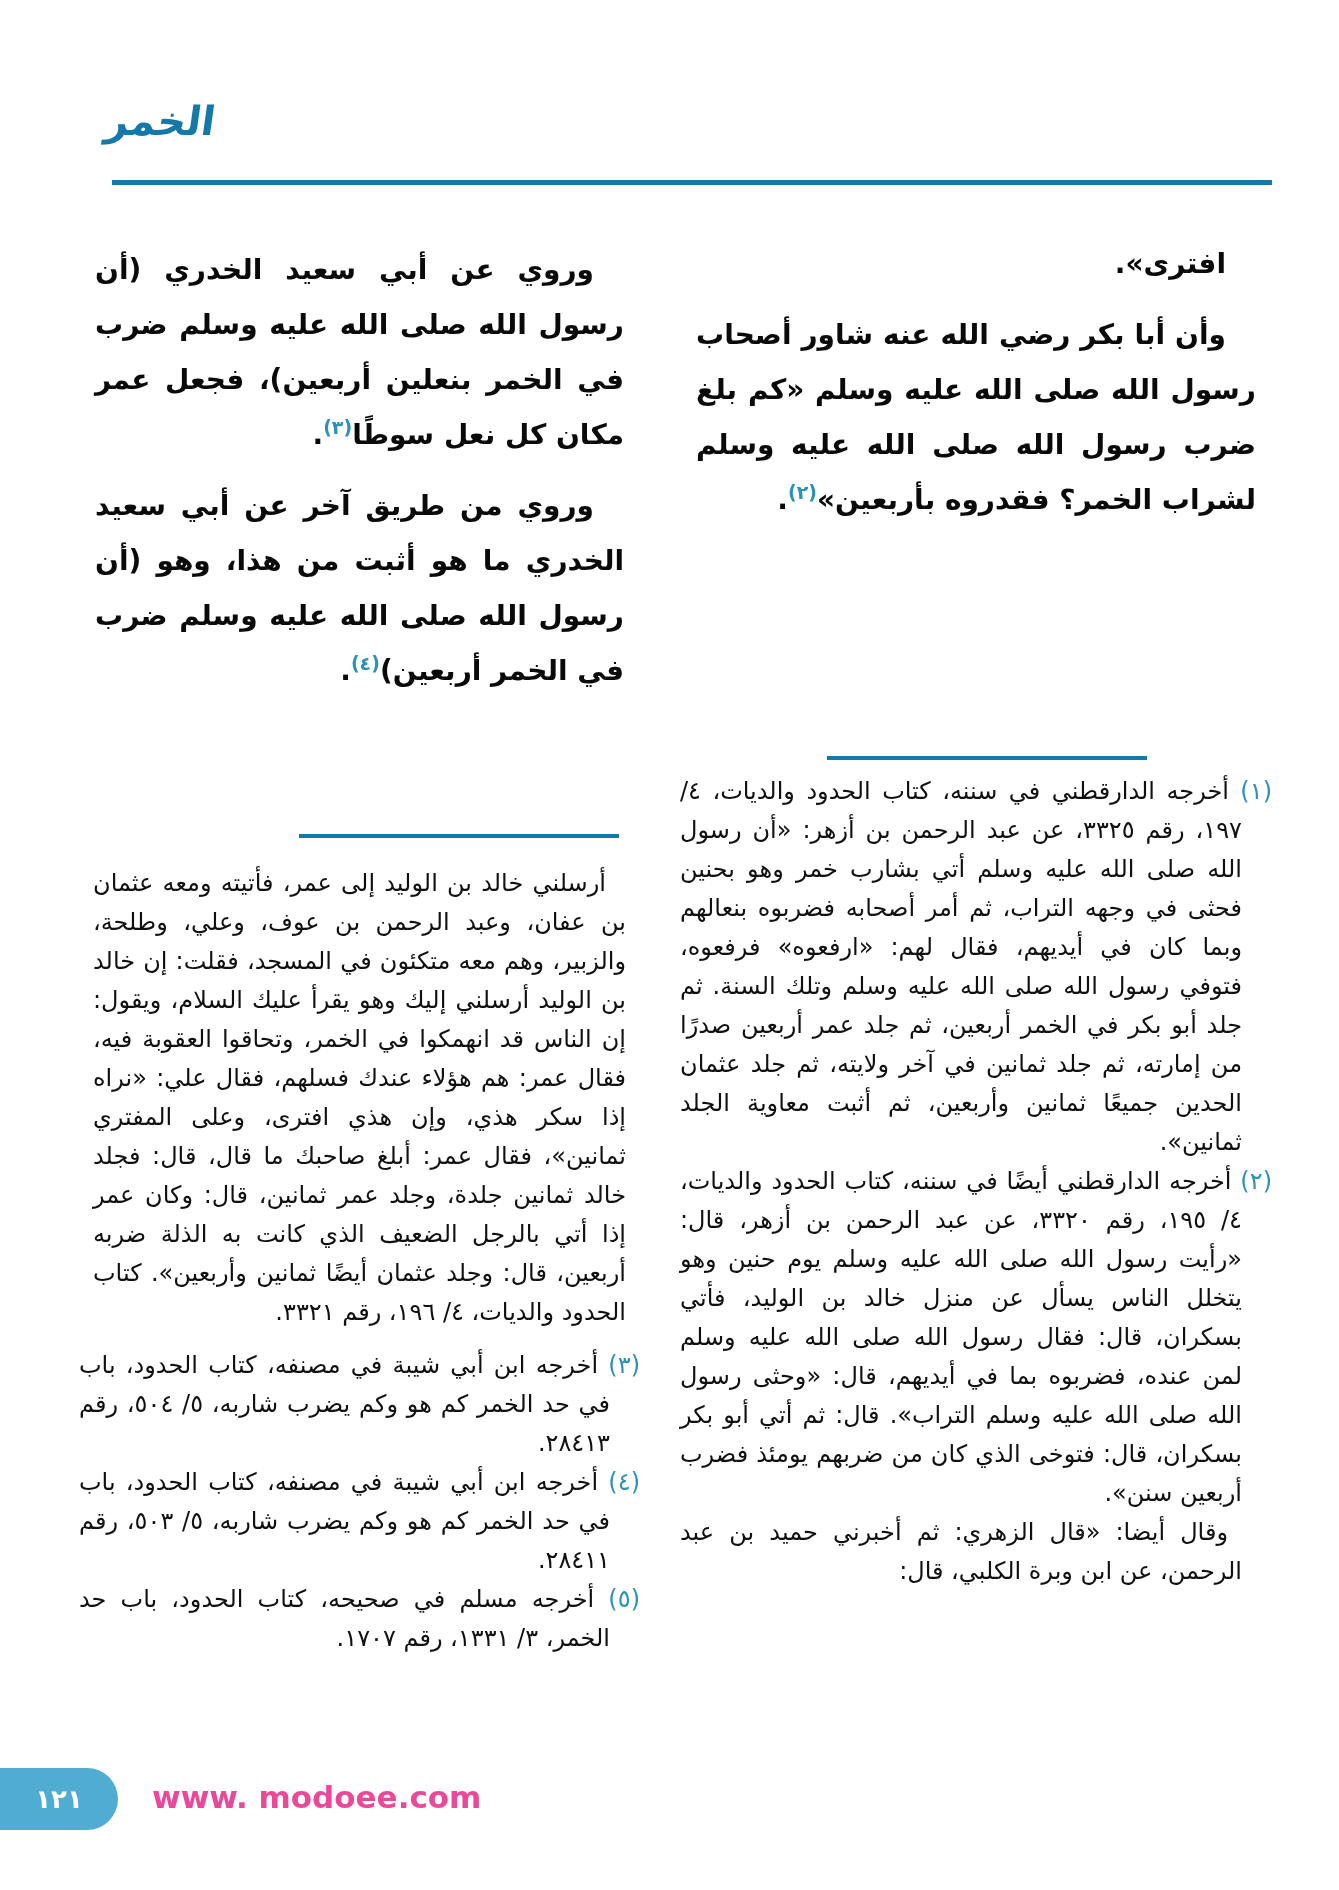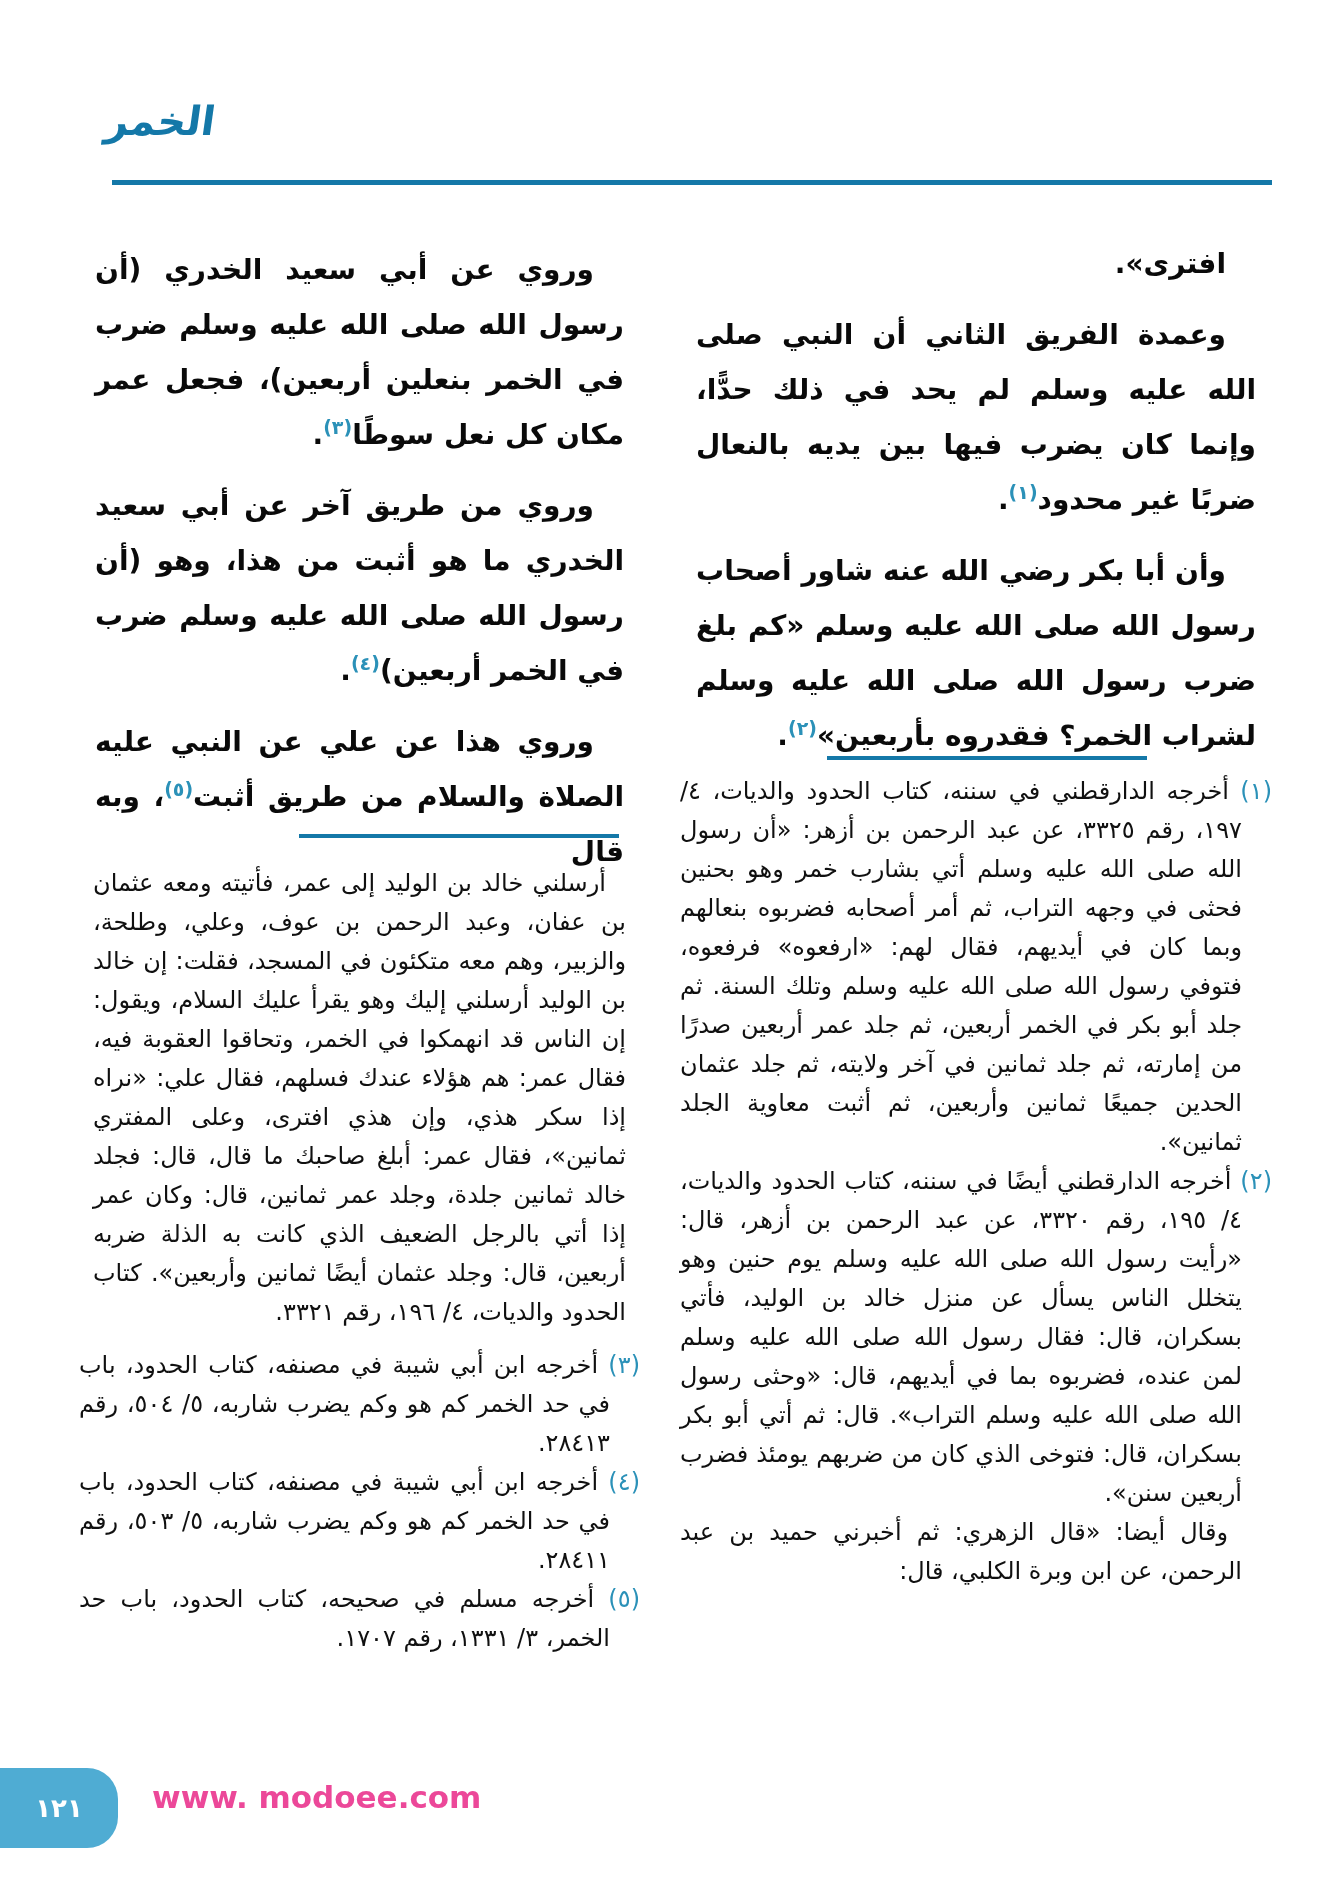--- a/index.html
+++ b/index.html
@@ -37,48 +37,46 @@
     font-size:24px; line-height:39px; color:#101010;
   }
   .fn-right { top:772px; right:67px;  width:592px; }
   .fn-left  { top:850px; right:699px; width:561px; }
   .fn { margin:0; padding-right:30px; text-indent:-30px; }
   .fn-num { color:#2B91B8; }
   .fn-cont { margin:14px; text-indent:20px; }
   .fn-extra { margin:0; text-indent:14px; padding-right:30px; }
   
   .footer-tab {
-    position:absolute; left:0; top:1768px; width:118px; height:80px;
+    position:absolute; left:0; top:1768px; width:118px; height:62px;
     background:#4FACD3; border-radius:0 31px 31px 0;
     display:flex; align-items:center; justify-content:center;
     color:#ffffff; font-size:26px; font-weight:bold; letter-spacing:7px;
   }
   .footer-url {
     position:absolute; left:152px; top:1779px;
     color:#ec4899; font-size:31px; font-weight:bold; direction:ltr;
   }
 </style>
 </head>
 <body>
 
 <div class="page">
 
   <div class="header-title">الخمر</div>
   <div class="header-rule"></div>
 
   <div class="main-col main-right">
     <p><span>افترى».</span></p>
-    <p><span>وعمدة الفريق الثاني أن النبي صلى الله عليه وسلم لم يحد في ذلك حدًّا، وإنما كان يضرب فيها بين يديه بالنعال ضربًا غير محدود</span><sup class="fnref">(١)</sup><span>.</span></p>
     <p><span>وأن أبا بكر رضي الله عنه شاور أصحاب رسول الله صلى الله عليه وسلم «كم بلغ ضرب رسول الله صلى الله عليه وسلم لشراب الخمر؟ فقدروه بأربعين»</span><sup class="fnref">(٢)</sup><span>.</span></p>
   </div>
 
   <div class="main-col main-left">
     <p><span>وروي عن أبي سعيد الخدري (أن رسول الله صلى الله عليه وسلم ضرب في الخمر بنعلين أربعين)، فجعل عمر مكان كل نعل سوطًا</span><sup class="fnref">(٣)</sup><span>.</span></p>
     <p><span>وروي من طريق آخر عن أبي سعيد الخدري ما هو أثبت من هذا، وهو (أن رسول الله صلى الله عليه وسلم ضرب في الخمر أربعين)</span><sup class="fnref">(٤)</sup><span>.</span></p>
-    <p><span>وروي هذا عن علي عن النبي عليه الصلاة والسلام من طريق أثبت</span><sup class="fnref">(٥)</sup><span>، وبه قال</span></p>
   </div>
 
   <div class="fn-sep sep-right"></div>
   <div class="fn-sep sep-left"></div>
 
   <div class="fn-col fn-right">
     <p class="fn"><span class="fn-num">(١)</span> <span>أخرجه الدارقطني في سننه، كتاب الحدود والديات، ٤/ ١٩٧، رقم ٣٣٢٥، عن عبد الرحمن بن أزهر: «أن رسول الله صلى الله عليه وسلم أتي بشارب خمر وهو بحنين فحثى في وجهه التراب، ثم أمر أصحابه فضربوه بنعالهم وبما كان في أيديهم، فقال لهم: «ارفعوه» فرفعوه، فتوفي رسول الله صلى الله عليه وسلم وتلك السنة. ثم جلد أبو بكر في الخمر أربعين، ثم جلد عمر أربعين صدرًا من إمارته، ثم جلد ثمانين في آخر ولايته، ثم جلد عثمان الحدين جميعًا ثمانين وأربعين، ثم أثبت معاوية الجلد ثمانين».</span></p>
     <p class="fn"><span class="fn-num">(٢)</span> <span>أخرجه الدارقطني أيضًا في سننه، كتاب الحدود والديات، ٤/ ١٩٥، رقم ٣٣٢٠، عن عبد الرحمن بن أزهر، قال: «رأيت رسول الله صلى الله عليه وسلم يوم حنين وهو يتخلل الناس يسأل عن منزل خالد بن الوليد، فأتي بسكران، قال: فقال رسول الله صلى الله عليه وسلم لمن عنده، فضربوه بما في أيديهم، قال: «وحثى رسول الله صلى الله عليه وسلم التراب». قال: ثم أتي أبو بكر بسكران، قال: فتوخى الذي كان من ضربهم يومئذ فضرب أربعين سنن».</span></p>
     <p class="fn-extra">وقال أيضا: «قال الزهري: ثم أخبرني حميد بن عبد الرحمن، عن ابن وبرة الكلبي، قال:</p>
   </div>

